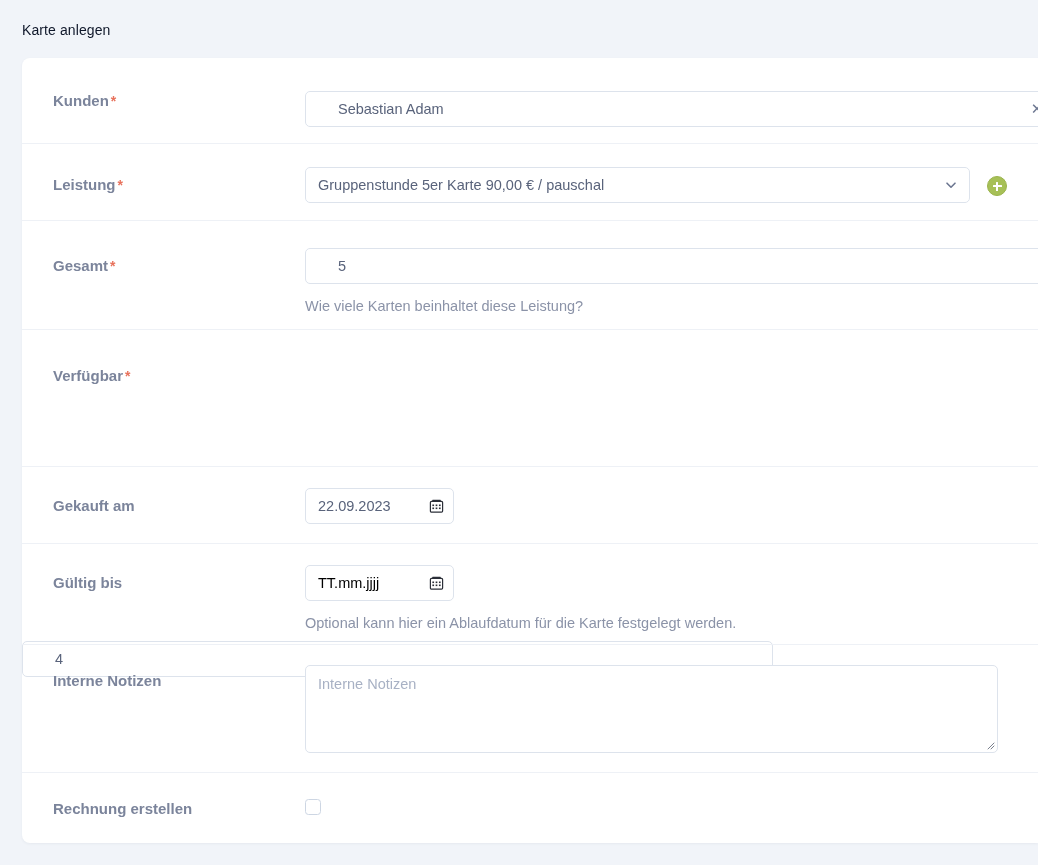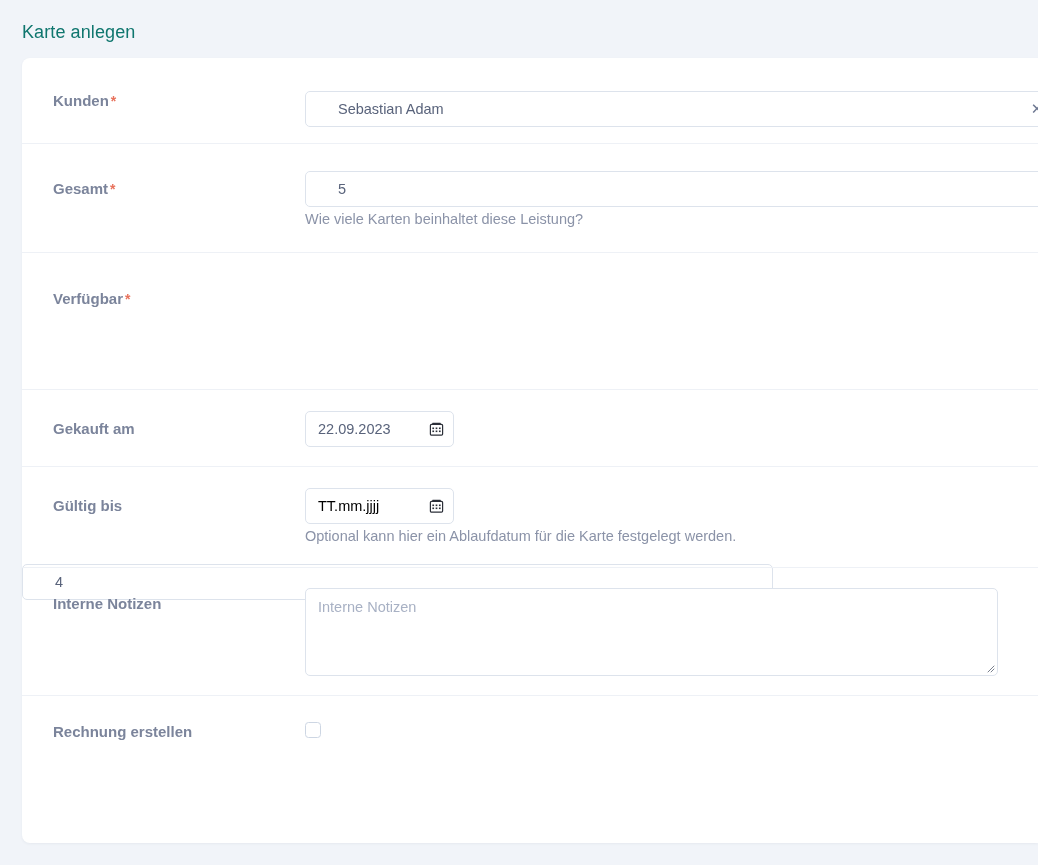--- a/index.html
+++ b/index.html
@@ -12,22 +12,22 @@
     height: 865px;
     overflow: hidden;
     font-family: "Liberation Sans", sans-serif;
     -webkit-font-smoothing: antialiased;
   }
 
   .page-title {
     position: absolute;
     left: 22px;
     top: 22px;
-    font-size: 18px;
-    color: #0f766e;
+    font-size: 14px;
+    color: #0f172a;
     font-weight: 400;
     letter-spacing: 0.1px;
   }
 
   .card {
     position: absolute;
     left: 22px;
     top: 58px;
     width: 1016px;
     height: 785px;
@@ -149,21 +149,21 @@
     border-radius: 0.5px;
   }
   .plus-btn::before { width: 9px; height: 2.4px; }
   .plus-btn::after  { width: 2.4px; height: 9px; }
 
   .help {
     font-size: 14.5px;
     color: #8b93a8;
     line-height: 24px;
     max-width: 640px;
-    margin-top: 0;
+    margin-top: 10px;
   }
 
   .ta {
     box-sizing: border-box;
     width: 693px;
     height: 88px;
     border: 1px solid #dde3ec;
     border-radius: 5px;
     background: #fff;
     padding: 10px 12px;
@@ -202,20 +202,34 @@
       <span>Kunden</span><span class="req">*</span>
     </div>
     <div class="row-field">
       <div class="inp wide">
         <span class="val">Sebastian Adam</span>
         <span class="clear-x">✕</span>
       </div>
     </div>
   </div>
 
+  <div class="row" style="height:77px;padding-top:23px;">
+    <div class="row-label" style="padding-top:8px;">
+      <span>Leistung</span><span class="req">*</span>
+    </div>
+    <div class="row-field" style="position:relative;">
+      <div class="inp select">
+        <span class="val">Gruppenstunde 5er Karte 90,00 € / pauschal</span>
+        <svg class="chev" viewBox="0 0 12 12">
+          <path d="M2 4.2 L6 8.2 L10 4.2" fill="none" stroke="#6d7791" stroke-width="1.6" stroke-linecap="round" stroke-linejoin="round"></path>
+        </svg>
+      </div>
+      <div class="plus-btn" style="left:682px;top:9px;"></div>
+    </div>
+  </div>
 
   <div class="row" style="height:109px;padding-top:27px;">
     <div class="row-label" style="padding-top:8px;">
       <span>Gesamt</span><span class="req">*</span>
     </div>
     <div class="row-field">
       <div class="inp wide">
         <span class="val">5</span>
       </div>
       <div class="help">Wie viele Karten beinhaltet diese Leistung?</div>

